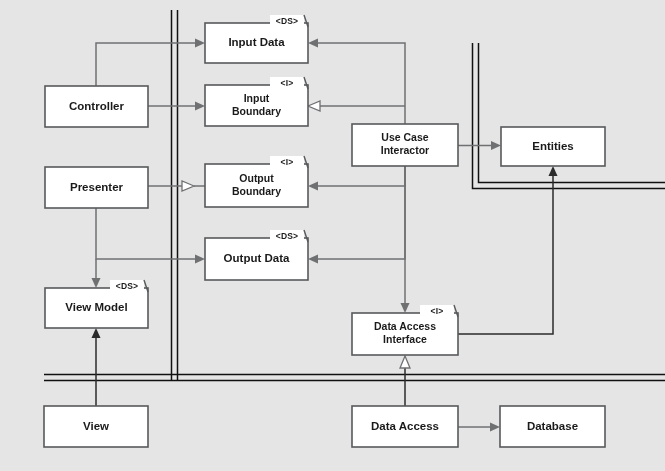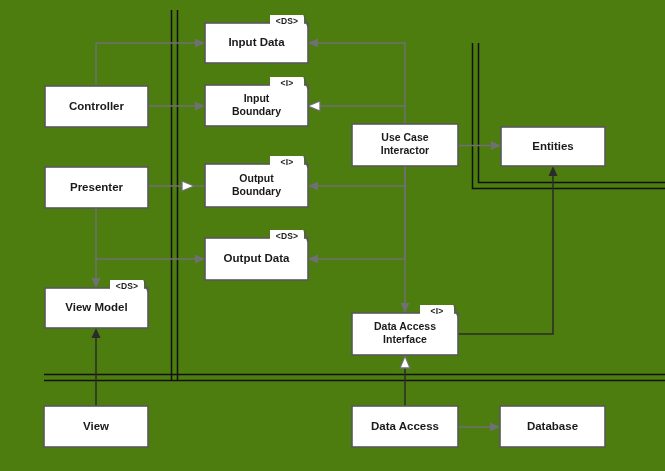--- a/index.html
+++ b/index.html
@@ -8,21 +8,21 @@
     padding: 0;
     background: #ffffff;
   }
   body {
     font-family: "Liberation Sans", sans-serif;
   }
   #diagram-root {
     position: relative;
     width: 665px;
     height: 471px;
-    background: #4d7c0f;
+    background: #e5e5e5;
     overflow: hidden;
   }
   svg#arch-svg {
     display: block;
     width: 665px;
     height: 471px;
   }
   .box-rect {
     fill: #ffffff;
     stroke: #58595b;

